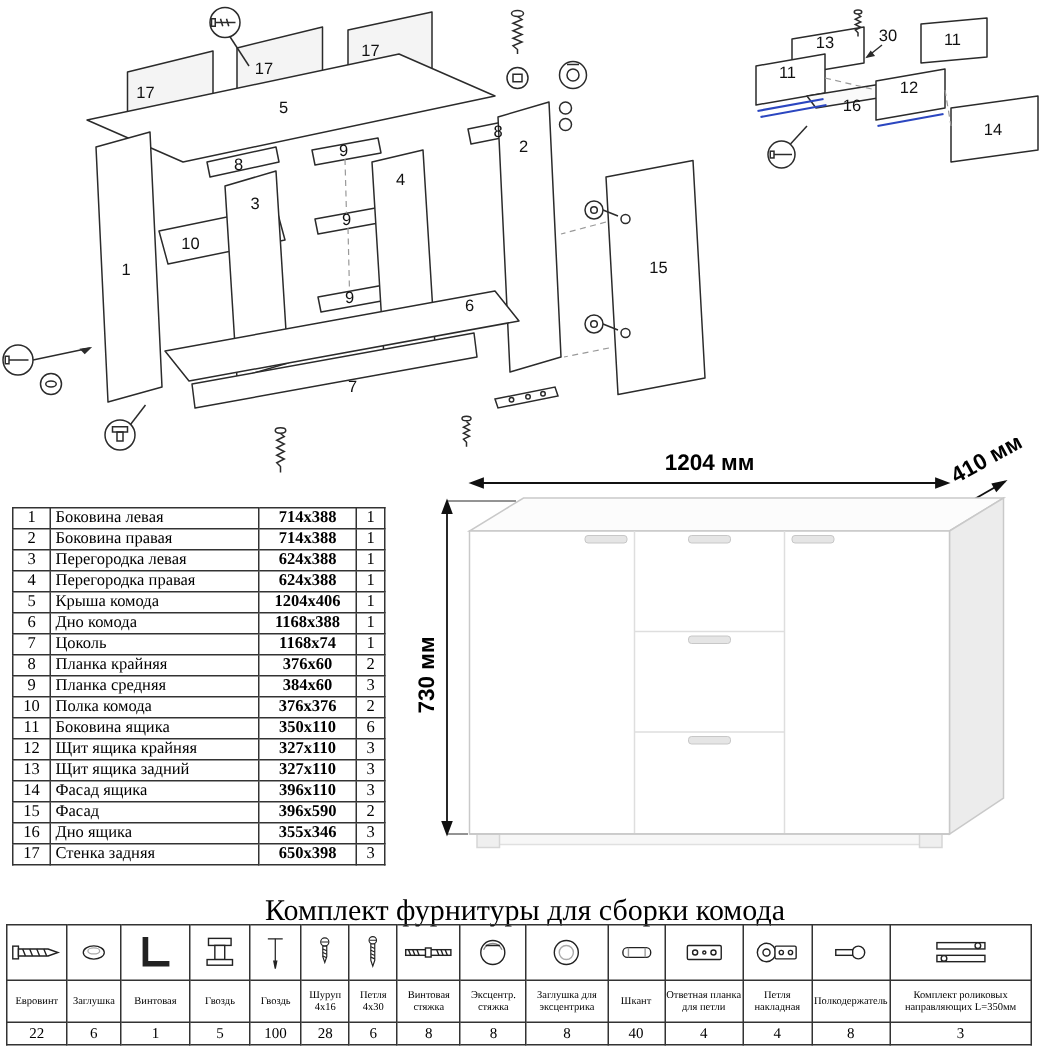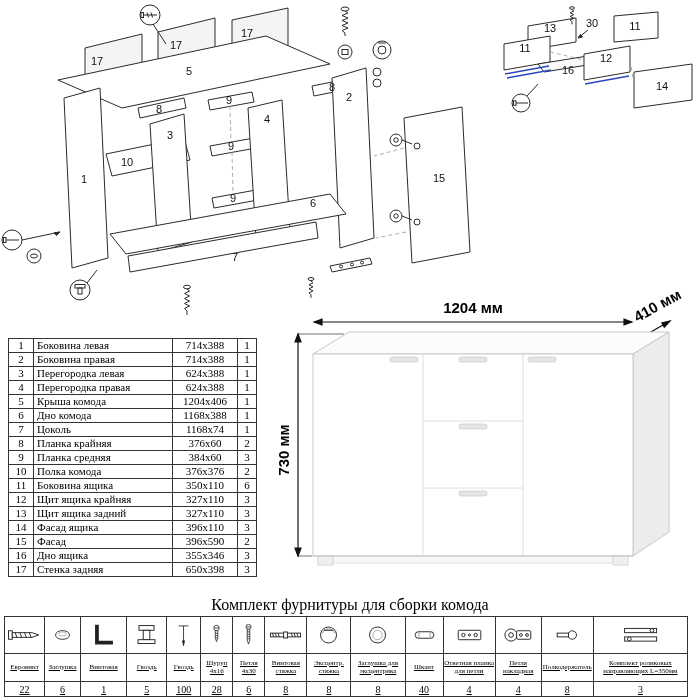--- a/index.html
+++ b/index.html
@@ -7,29 +7,29 @@
          font-family:"Liberation Serif",serif;color:#000;}
   svg{display:block;}
   .diagram-svg{position:absolute;left:0;top:0;}
   .render-svg{position:absolute;left:278px;top:292px;}
 
   .parts-table{position:absolute;left:8px;top:338px;border-collapse:collapse;
                font-family:"Liberation Serif",serif;font-size:11px;}
   .parts-table td{border:1px solid #333;height:13px;line-height:13px;padding:0 3px;white-space:nowrap;}
   .pt-num{width:18px;text-align:center;}
   .pt-name{width:132px;text-align:left;}
-  .pt-size{width:58px;text-align:center;}
+  .pt-size{width:58px;text-align:center;font-weight:bold;}
   .pt-qty{width:12px;text-align:center;}
 
   .hw-title{position:absolute;left:0;top:596px;width:700px;text-align:center;
-            font-size:16px;font-family:"Liberation Serif",serif;}
+            font-size:20px;font-family:"Liberation Serif",serif;}
 
   .hw-table{position:absolute;left:4px;top:616px;width:684px;table-layout:fixed;
             border-collapse:collapse;font-family:"Liberation Serif",serif;}
-  .hw-table td{border:1px solid #333;text-align:center;vertical-align:middle;padding:0;overflow:hidden;text-decoration:underline;}
+  .hw-table td{border:1px solid #333;text-align:center;vertical-align:middle;padding:0;overflow:hidden;}
   .hw-icon-cell{height:36px;}
   .hw-icon-cell svg{width:100%;height:32px;margin:0 auto;}
   .hw-name-cell{height:27px;font-size:7px;line-height:1.12;padding:1px;word-wrap:break-word;}
   .hw-qty-cell{height:14px;font-size:10px;}
 </style>
 </head>
 <body>
 
 <div class="sheet">
 

